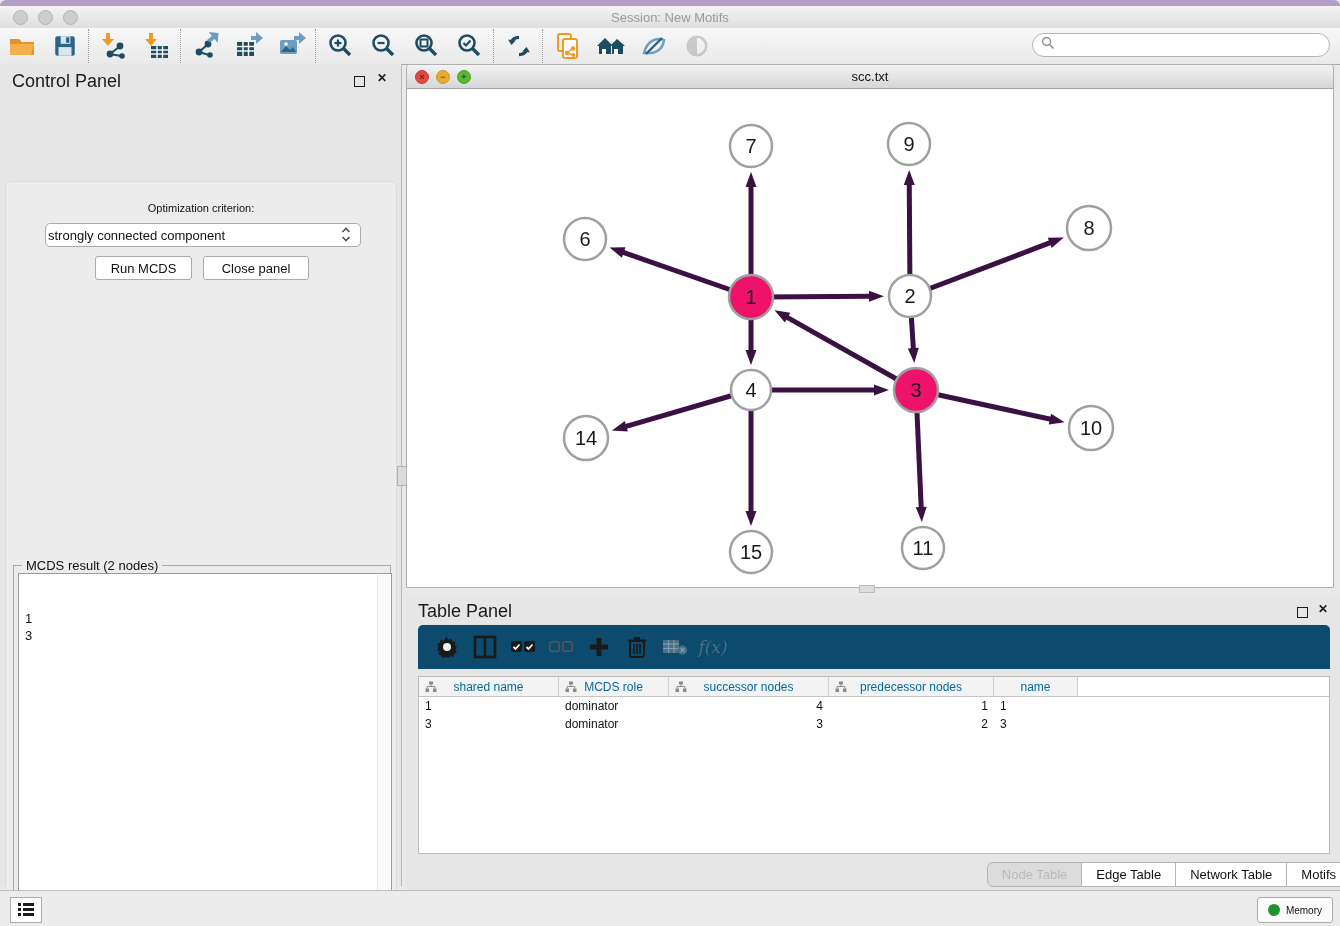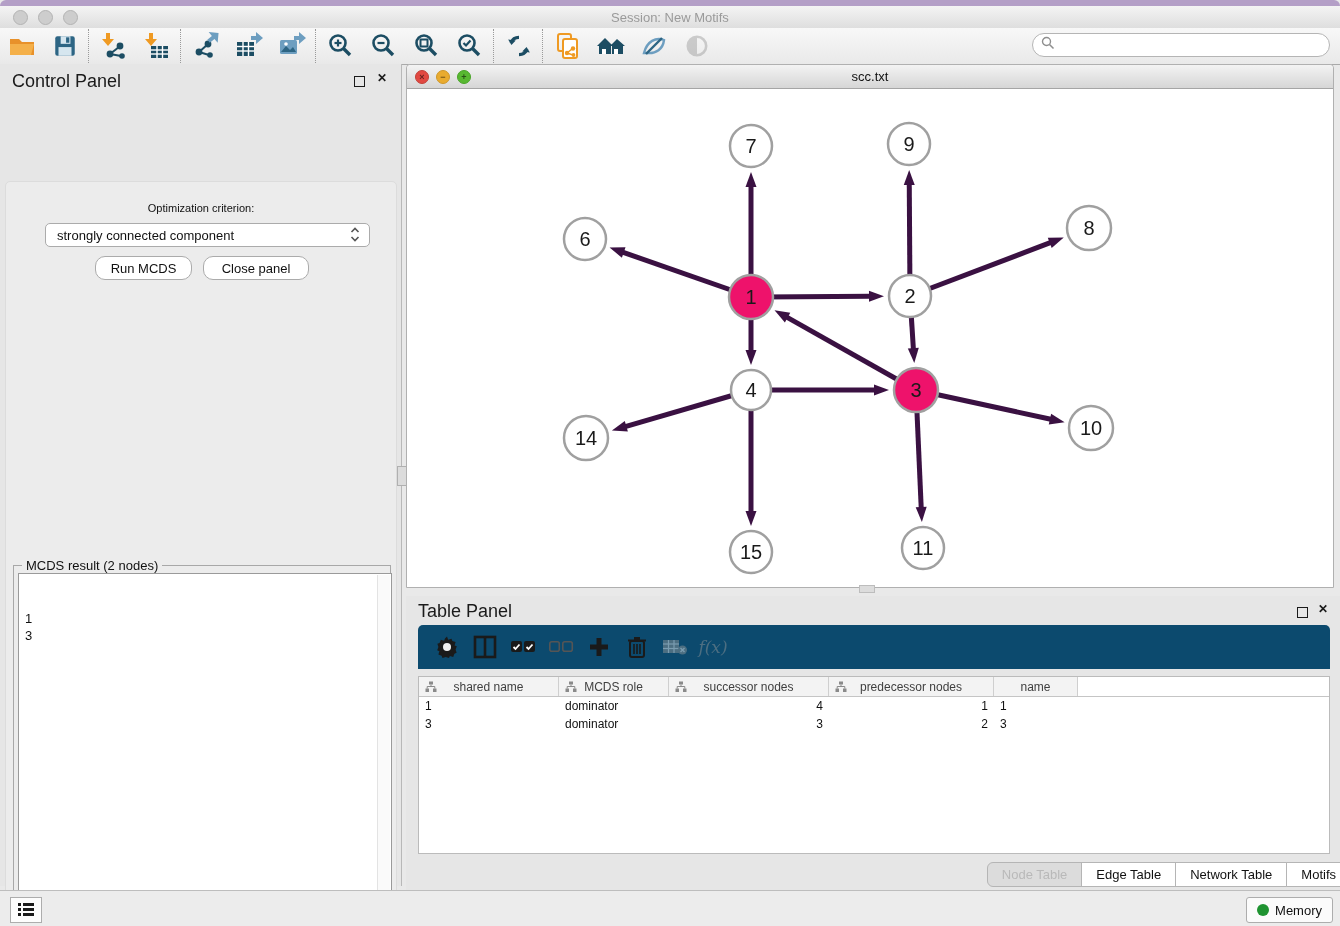--- a/index.html
+++ b/index.html
@@ -25,24 +25,24 @@
   
   #control-panel{left:0;top:64px;width:401px;height:822px;background:#e6e6e6;border-right:1px solid #b8b8b8;}
   .panel-title{font-size:18px;color:#1a1a1a;}
   .mini-btn{font-size:12px;color:#1a1a1a;cursor:default;}
   .float-sq{width:9px;height:9px;border:1.5px solid #1a1a1a;display:inline-block;}
   .tab{height:20px;border:1px solid #b5b5b5;background:#fff;color:#111;font-size:13px;
        display:inline-flex;align-items:center;justify-content:center;padding:0 12px;
        border-radius:4px 4px 0 0;margin-right:-1px;}
   .tab.active{background:#dfdfdf;color:#aeaeae;border-bottom-color:#dfdfdf;}
   #cp-content{left:5px;top:117px;width:390px;height:760px;background:#ececec;border:1px solid #dcdcdc;border-radius:5px;}
-  .btn{background:#fff;border:1px solid #ababab;border-radius:10px;font-size:13px;color:#111;
+  .btn{background:#fff;border:1px solid #ababab;border-radius:3px;font-size:13px;color:#111;
        display:inline-flex;align-items:center;justify-content:center;height:22px;}
   #criterion-select{left:39px;top:41px;width:312px;height:22px;background:#fff;border:1px solid #ababab;
-       border-radius:5px;display:flex;align-items:center;font-size:13px;color:#111;padding-left:11px;}
+       border-radius:5px;display:flex;align-items:center;font-size:13px;color:#111;padding-left:2px;}
   #result-group{left:7px;top:383px;width:376px;height:370px;border:1px solid #a8a8a8;}
   #result-label{left:8px;top:-8px;background:#ececec;padding:0 4px;font-size:13px;color:#111;}
   #result-textarea{left:4px;top:7px;width:366px;height:356px;background:#fff;border:1px solid #9a9a9a;
        font-size:13px;color:#111;line-height:17px;padding:2px 0 0 6px;white-space:pre;}
   #result-scroll{right:1px;top:1px;width:12px;height:354px;background:#fafafa;border-left:1px solid #e3e3e3;}
   
   #net-window{left:406px;top:64px;width:928px;height:524px;background:#fff;border:1px solid #b0b0b0;
        border-radius:4px 4px 0 0;box-sizing:border-box;}
   #net-titlebar{left:0;top:0;width:926px;height:23px;background:linear-gradient(#f3f3f3,#d6d6d6);
        border-bottom:1px solid #a5a5a5;border-radius:4px 4px 0 0;}
@@ -51,38 +51,38 @@
   #net-title{width:100%;text-align:center;top:4px;font-size:13px;color:#111;}
   
   .grip-v{left:397px;top:466px;width:8px;height:18px;background:#dcdcdc;border:1px solid #b0b0b0;}
   .grip-h{left:859px;top:585px;width:14px;height:6px;background:#dcdcdc;border:1px solid #bdbdbd;}
   
   #table-panel{left:406px;top:596px;width:934px;height:294px;background:#e6e6e6;}
   #tp-toolbar{left:12px;top:29px;width:912px;height:44px;background:#0c4a6e;border-radius:5px 5px 0 0;
        display:flex;align-items:center;padding-left:10px;box-sizing:border-box;}
   .tp-icon{width:38px;height:32px;display:flex;align-items:center;justify-content:center;flex:0 0 auto;}
   #data-table{left:12px;top:80px;width:912px;height:178px;background:#fff;border:1px solid #bbb;box-sizing:border-box;}
-  .th-row{display:flex;height:19px;border-bottom:1px solid #c5c5c5;font-size:12px;color:#404040;}
+  .th-row{display:flex;height:19px;border-bottom:1px solid #c5c5c5;font-size:12px;color:#0369a1;}
   .th-cell{background:#f3f3f3;border-right:1px solid #cfcfcf;position:relative;
        display:flex;align-items:center;justify-content:center;box-sizing:border-box;}
   .th-icon{position:absolute;left:6px;top:4px;}
   .td-row{display:flex;height:18px;font-size:12px;color:#111;align-items:center;}
   .td-cell{box-sizing:border-box;padding:0 6px;overflow:hidden;white-space:nowrap;}
   #tp-tabs{left:10px;top:266px;width:934px;text-align:right;}
   .tp-tab{height:23px;border:1px solid #b5b5b5;background:#fff;color:#111;font-size:13px;
        display:inline-flex;align-items:center;justify-content:center;padding:0 14px;margin-right:-1px;}
   .tp-tab.active{background:#dcdcdc;color:#b9b9b9;}
   .tp-tab:first-child{border-radius:6px 0 0 6px;}
   .tp-tab:last-child{border-radius:0 6px 6px 0;}
   
   #status-bar{left:0;top:890px;width:1340px;height:36px;background:#ececec;border-top:1px solid #bdbdbd;box-sizing:border-box;}
   #list-btn{left:10px;top:6px;width:30px;height:24px;background:#fdfdfd;border:1px solid #adadad;
        display:flex;align-items:center;justify-content:center;}
   #memory-btn{right:7px;top:6px;height:24px;background:#fbfbfb;border:1px solid #adadad;border-radius:3px;
-       display:flex;align-items:center;padding:0 10px;font-size:13px;color:#111;gap:6px;}
+       display:flex;align-items:center;padding:0 10px;font-size:10px;color:#111;gap:6px;}
   .mem-dot{width:12px;height:12px;border-radius:50%;}
   .fx-text{font-family:"DejaVu Serif",serif;font-style:italic;font-size:17px;color:#9a9a9a;}
 </style>
 </head>
 <body>
 
 <div class="abs" id="frame-top"></div>
 <div class="abs" id="titlebar">
   <div class="abs" style="left:13px;top:4px;display:flex;gap:10px;">
     <span class="traffic-gray"></span>

